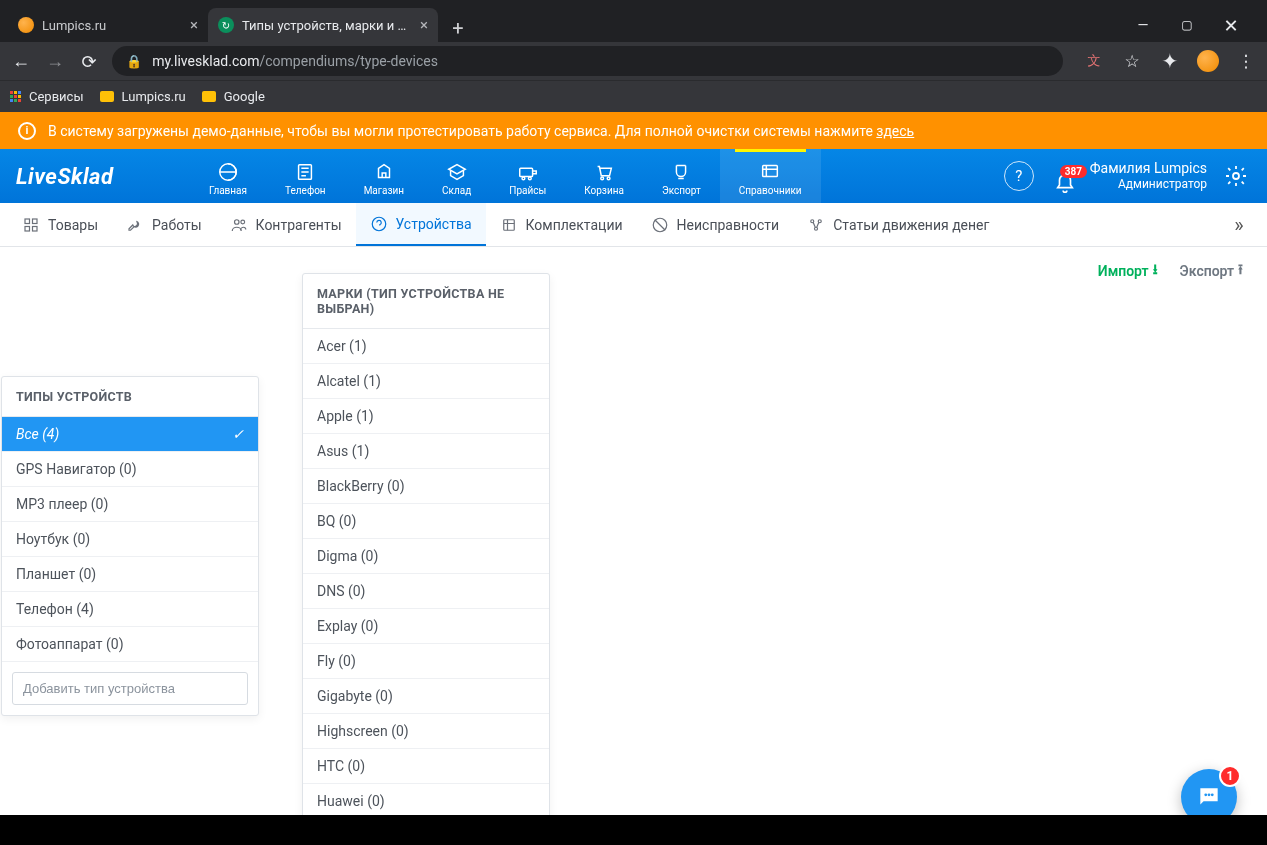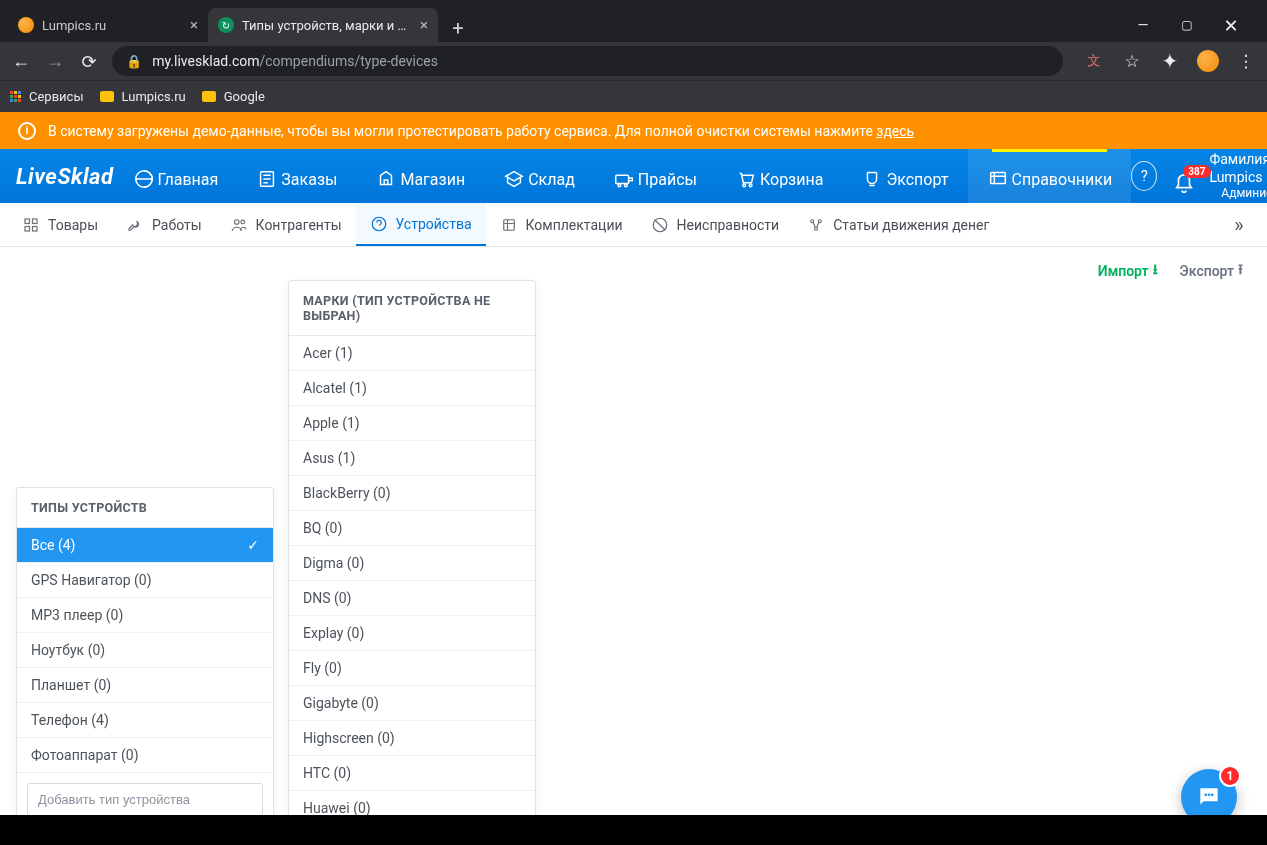--- a/index.html
+++ b/index.html
@@ -33,48 +33,48 @@
   .apps-ic span:nth-child(1){background:#ea4335;} .apps-ic span:nth-child(2){background:#fbbc05;} .apps-ic span:nth-child(3){background:#4285f4;}
   .apps-ic span:nth-child(4){background:#34a853;} .apps-ic span:nth-child(5){background:#ea4335;} .apps-ic span:nth-child(6){background:#fbbc05;}
   .apps-ic span:nth-child(7){background:#4285f4;} .apps-ic span:nth-child(8){background:#34a853;} .apps-ic span:nth-child(9){background:#ea4335;}
   .folder-ic{ width:14px; height:11px; background:#ffc107; border-radius:2px; position:relative;}
   .notice { height: 37px; background: #ff9100; display:flex; align-items:center; padding:0 18px; font-size:14px; color:#fff; gap:12px;}
   .notice .info-ic { width:18px;height:18px;border:2px solid #fff;border-radius:50%;display:inline-flex;align-items:center;justify-content:center;font-size:11px;font-weight:bold;}
   .notice a{ color:#fff; text-decoration:underline;}
   .topnav { height: 54px; background: linear-gradient(#0586e6,#0074d9); display:flex; align-items:stretch; color:#fff;}
   .brand { width:190px; display:flex; align-items:center; padding-left:16px; font-size:22px; font-weight:700; font-style:italic; letter-spacing:.5px;}
   .nav-items{ display:flex; align-items:stretch;}
-  .nav-it{ padding:6px 19px 0 19px; display:flex; flex-direction:row; align-items:center; justify-content:center; gap:3px; font-size:16px; position:relative;}
+  .nav-it{ padding:6px 19px 0 19px; display:flex; flex-direction:column; align-items:center; justify-content:center; gap:3px; font-size:10px; position:relative;}
   .nav-it.active{ background:rgba(255,255,255,.10);}
   .nav-it.active::after{ content:""; position:absolute; left:15%; right:15%; top:0; height:3px; background:#fff600;}
   .nav-it .nic{ width:22px;height:20px; display:flex; align-items:center; justify-content:center;}
   .nic svg{ stroke:#fff; fill:none; stroke-width:1.6;}
   .nav-right{ margin-left:auto; display:flex; align-items:center; gap:14px; padding-right:16px;}
   .rnd-btn{ width:30px;height:30px;border:1.5px solid rgba(255,255,255,.8);border-radius:50%;display:flex;align-items:center;justify-content:center;font-size:15px;}
   .bell-wrap{ position:relative; width:28px;height:28px;display:flex;align-items:center;justify-content:flex-end;margin-top:16px; }
   .bell-wrap svg{ stroke:#fff; fill:none; stroke-width:1.8;}
   .badge{ position:absolute; top:-5px; left:12px; background:#ff2b2b; color:#fff; font-size:10px; font-weight:700; padding:1px 5px; border-radius:9px;}
   .user-block{ display:flex; flex-direction:column; align-items:flex-end; font-size:12px; line-height:1.3;}
   .user-block .un{ font-size:14px; font-weight:400;}
   .gear-wrap{ width:30px;height:30px;display:flex;align-items:center;justify-content:center;}
   .gear-wrap svg{ stroke:#fff; fill:none; stroke-width:1.8;}
   .subnav{ height:44px; background:#fff; border-bottom:1px solid #e2e5e9; display:flex; align-items:stretch; padding:0 8px; overflow:hidden;}
   .sn-item{ display:flex; align-items:center; gap:8px; padding:0 14px; font-size:14px; color:#4a4f57;}
   .sn-item.active{ color:#0074d9; border-bottom:2px solid #0074d9; background:#f2f9ff;}
   .sn-item .sic{ width:18px;height:18px;display:flex;align-items:center;justify-content:center;}
   .sic svg{ stroke:#6b7079; fill:none; stroke-width:1.6;}
   .sn-item.active .sic svg{ stroke:#0074d9;}
   .sn-more{ margin-left:auto; width:40px; display:flex; align-items:center; justify-content:center; color:#555; font-size:20px;}
-  .content{ flex:1; background:#fff; position:relative; display:flex; padding:18px 16px; gap:14px; align-items:flex-end;}
+  .content{ flex:1; background:#fff; position:relative; display:flex; padding:18px 1px; gap:43px; align-items:center;}
   .panel{ background:#fff; border:1px solid #dfe3e8; border-radius:3px; box-shadow:0 3px 10px rgba(0,0,0,.06); }
   .panel.types{ width:258px;}
   .panel.brands{ width:248px;}
   .panel-title{ padding:12px 14px; font-size:12.5px; font-weight:700; color:#5a6069; letter-spacing:.3px; border-bottom:1px solid #e6e9ed;}
   .li{ padding:9px 14px; font-size:14px; color:#4d535b; border-bottom:1px solid #eef0f3; display:flex; align-items:center; position:relative;}
-  .li.selected{ background:#2196f3; color:#fff; }
+  .li.selected{ background:#2196f3; color:#fff;font-style:italic; }
   .li.selected::after{ content:"✓"; position:absolute; right:14px;}
   .add-row{ padding:10px;}
   .add-input{ width:100%; padding:8px 10px; border:1px solid #d6dbe1; border-radius:3px; font-size:13px; color:#333;}
   .add-input::placeholder{ color:#8b939d;}
   .io-btns{ position:absolute; top:12px; right:24px; display:flex; gap:22px; font-size:14px;}
   .io-btn{ color:#00b15c; font-weight:600; display:flex; align-items:center; gap:4px;}
   .io-btn.exp{ color:#00b15c;}
   .io-btn .ar{ font-size:14px;}
   .chat-fab{ position:absolute; right:30px; bottom:20px; width:56px; height:56px; border-radius:50%; background:#2196f3; display:flex; align-items:center; justify-content:center; box-shadow:0 4px 14px rgba(0,0,0,.25);}
   .chat-fab svg{ fill:#fff;}
@@ -170,21 +170,21 @@
           </span>
           <span>Главная</span>
         </div>
         <div class="nav-it">
           <span class="nic">
             <svg viewBox="0 0 24 24" width="22" height="22">
               <rect x="5" y="4" width="14" height="16" rx="1"></rect>
               <path d="M8 8h8M8 12h8M8 16h5"></path>
             </svg>
           </span>
-          <span>Заказы</span>
+          <span>Телефон</span>
         </div>
         <div class="nav-it">
           <span class="nic">
             <svg viewBox="0 0 24 24" width="22" height="22">
               <path d="M6 8l6-4 6 4v10H6z"></path>
               <path d="M10 18v-5h4v5"></path>
             </svg>
           </span>
           <span>Магазин</span>
         </div>

